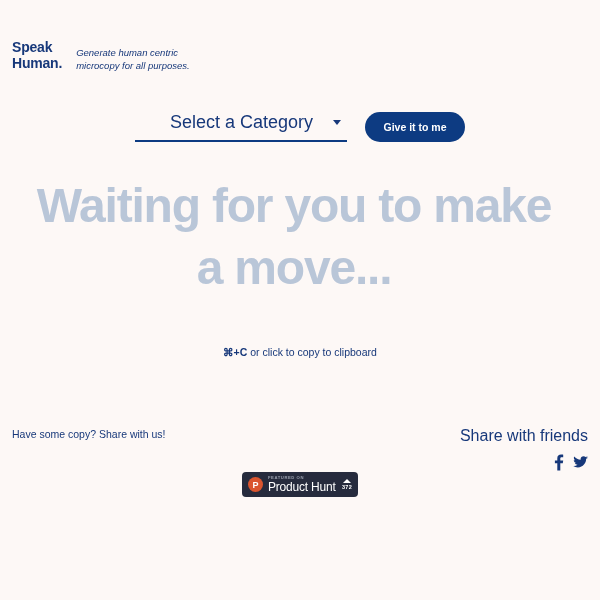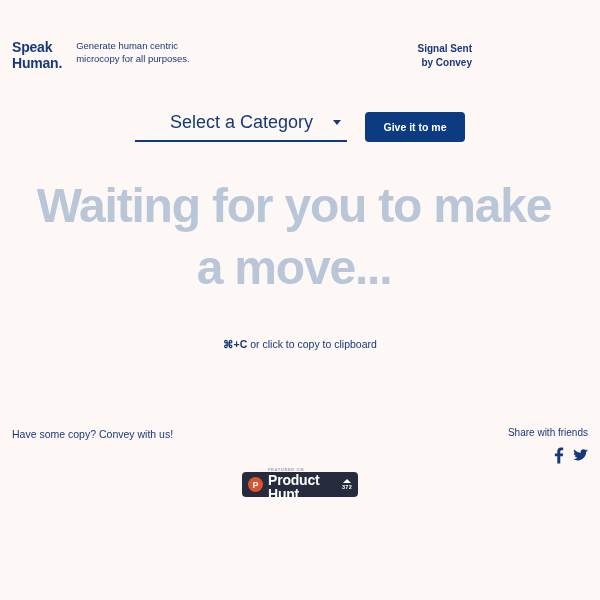--- a/index.html
+++ b/index.html
@@ -37,25 +37,27 @@
     font-size: 14px;
     font-weight: bold;
     line-height: 1.12;
     color: #17387a;
     letter-spacing: -0.2px;
     white-space: pre-line;
   }
 
   .tagline {
     margin-left: 14px;
+    margin-top: 7px;
     font-size: 9.5px;
     line-height: 1.35;
     color: #17387a;
     white-space: pre-line;
     font-weight: 500;
+    font-style: italic;
   }
 
   .signal {
     position: absolute;
     top: 42px; right: 12px;
     text-align: right;
     font-size: 10px;
     font-weight: bold;
     line-height: 1.35;
     color: #17387a;
@@ -98,21 +100,21 @@
     border-right: 4px solid transparent;
     border-top: 5px solid #17387a;
     margin-right: 6px;
     flex: none;
   }
 
   .cta {
     background: #0d3b82;
     color: #ffffff;
     border: none;
-    border-radius: 4px;
+    border-radius: 15px;
     font-family: "Liberation Sans", sans-serif;
     font-size: 10.5px;
     font-weight: bold;
     padding: 9px 18px;
     cursor: pointer;
     white-space: nowrap;
   }
 
   
   .hero {
@@ -123,21 +125,21 @@
     font-size: 48px;
     font-weight: bold;
     line-height: 1.3;
     letter-spacing: -1.2px;
     color: #b9c6d8;
   }
 
   
   .copy-hint {
     position: absolute;
-    top: 338px; left: 0;
+    top: 346px; left: 0;
     width: 600px;
     text-align: center;
     font-size: 10.5px;
     color: #17387a;
     cursor: pointer;
   }
   .copy-hint b { font-weight: bold; }
 
   
   .footer-left {
@@ -149,21 +151,21 @@
     cursor: pointer;
   }
 
   .footer-right {
     position: absolute;
     right: 12px; top: 427px;
     text-align: right;
   }
 
   .share-label {
-    font-size: 10px;
+    font-size: 16px;
     color: #17387a;
     margin-bottom: 9px;
     text-align: center;
   }
 
   .social-row {
     display: flex;
     justify-content: flex-end;
     align-items: center;
     gap: 9px;
@@ -210,22 +212,22 @@
     font-size: 4.2px;
     letter-spacing: 0.55px;
     color: #9aa0ae;
     font-weight: bold;
     text-transform: uppercase;
     display: block;
     margin-bottom: 1.5px;
   }
 
   .ph-name {
-    font-size: 14px;
-    font-weight: bold;
+    font-size: 12px;
+    font-weight: normal;
     color: #ffffff;
     letter-spacing: -0.2px;
     display: block;
   }
 
   .ph-votes {
     text-align: center;
     flex: none;
     color: #ffffff;
     line-height: 1;
@@ -248,39 +250,37 @@
 </head>
 <body>
 
 <div class="header">
   <div class="header-left">
     <div class="logo">Speak
 Human.</div>
     <div class="tagline">Generate human centric
 microcopy for all purposes.</div>
   </div>
-  <div class="signal">Signal Sent
-by Convey</div>
 </div>
 
 <div class="controls">
   <div class="select-wrap">
     <span class="select-value">Select a Category</span>
     <span class="caret"></span>
   </div>
   <button class="cta">Give it to me</button>
 </div>
 
 <div class="hero">Waiting for you to make a move...</div>
 
 <div class="copy-hint">
   <b>⌘+C</b><span> or click to copy to clipboard</span>
 </div>
 
-<a class="footer-left" href="#">Have some copy? Convey with us!</a>
+<a class="footer-left" href="#">Have some copy? Share with us!</a>
 
 <div class="footer-right">
   <div class="share-label">Share with friends</div>
   <div class="social-row">
     <svg width="11" height="17" viewBox="0 0 11 17">
       <path fill="#17387a" d="M7.3 16.5V9.2h2.5l0.4-2.8H7.3V4.6c0-0.8 0.2-1.4 1.4-1.4h1.5V0.7C9.9 0.7 9 0.6 8 0.6 5.8 0.6 4.3 1.9 4.3 4.3v2.1H1.9v2.8h2.4v7.3H7.3z"></path>
     </svg>
     <svg width="15" height="17" viewBox="0 0 16 14">
       <path fill="#17387a" d="M16 1.7c-0.6 0.3-1.2 0.4-1.9 0.5 0.7-0.4 1.2-1 1.4-1.8-0.6 0.4-1.3 0.6-2.1 0.8C12.9 0.6 12.1 0.2 11.2 0.2c-1.7 0-3.1 1.4-3.1 3.1 0 0.2 0 0.5 0.1 0.7C5.6 3.9 3 2.5 1.3 0.5 1 0.9 0.9 1.4 0.9 2c0 1.1 0.5 2 1.4 2.6C1.7 4.6 1.2 4.4 0.8 4.2v0c0 1.5 1.1 2.8 2.5 3.1-0.3 0.1-0.5 0.1-0.8 0.1-0.2 0-0.4 0-0.6-0.1 0.4 1.2 1.5 2.1 2.9 2.2-1.1 0.8-2.4 1.3-3.8 1.3-0.2 0-0.5 0-0.7 0 1.4 0.9 3 1.4 4.8 1.4 5.7 0 8.9-4.8 8.9-8.9 0-0.1 0-0.3 0-0.4C15 2.9 15.6 2.4 16 1.7z"></path>
     </svg>

